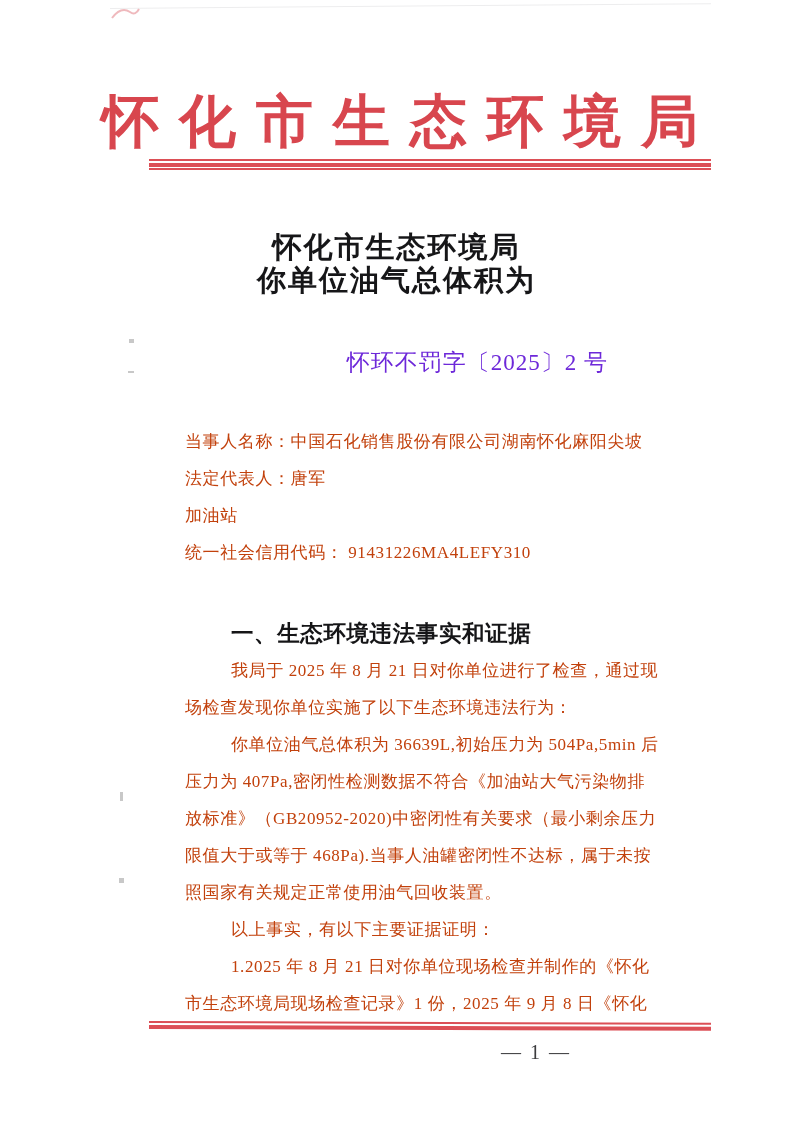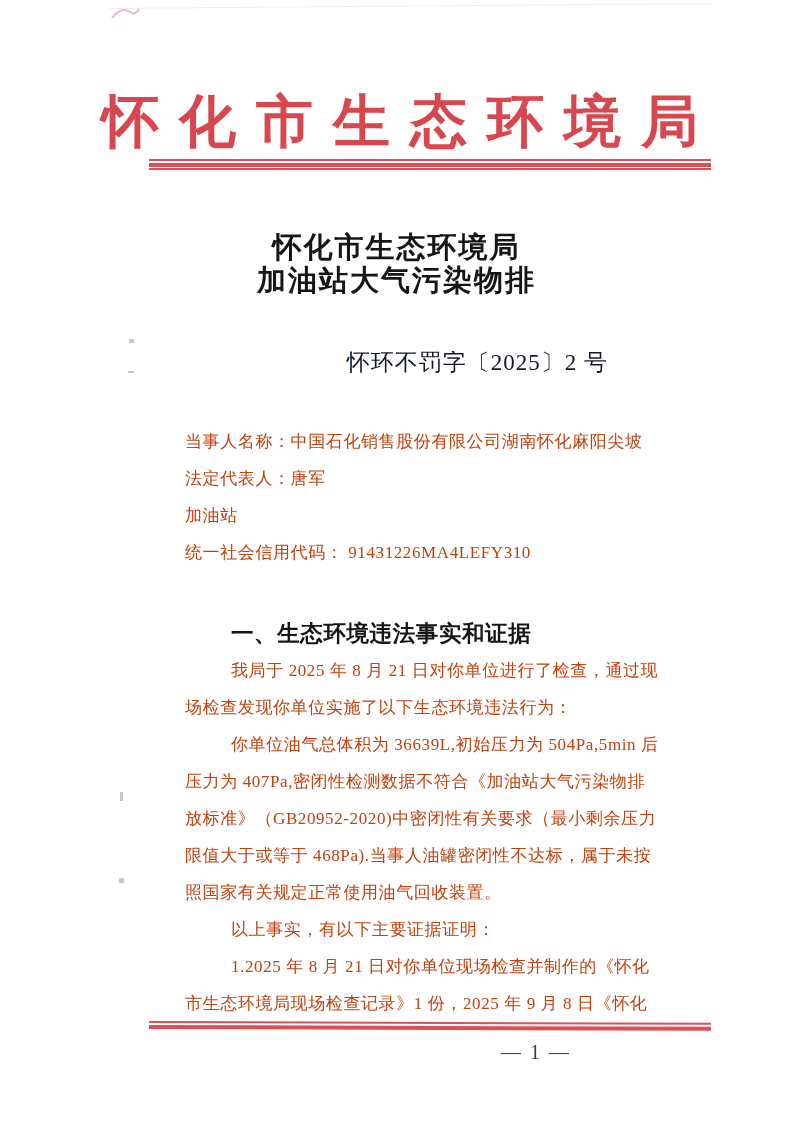--- a/index.html
+++ b/index.html
@@ -50,21 +50,21 @@
   .doc-title{
     position:absolute;top:231px;left:0;width:100%;
     text-align:center;font-weight:bold;
     font-size:29px;line-height:33px;letter-spacing:2px;
     color:#161618;
   }
   
   .doc-number{
     position:absolute;top:347px;right:103px;
     font-size:23px;letter-spacing:1px;
-    color:#0f172a;
+    color:#6d28d9;
     white-space:nowrap;
   }
 
   
   .body-text{
     position:absolute;top:423px;left:103px;width:592px;
   }
   .body-text .line{
     height:37px;line-height:37px;
     font-size:17px;letter-spacing:0.6px;
@@ -103,21 +103,21 @@
   <div class="rule rule-top">
     <div class="bar b1"></div>
       <div class="gap g1"></div>
     <div class="bar b2"></div>
       <div class="gap g2"></div>
     <div class="bar b3"></div>
   </div>
 
   <div class="doc-title">
     <div>怀化市生态环境局</div>
-    <div>加油站大气污染物排</div>
+    <div>你单位油气总体积为</div>
   </div>
 
   <div class="doc-number">怀环不罚字〔2025〕2 号</div>
 
   <div class="body-text">
       <div class="line">当事人名称：中国石化销售股份有限公司湖南怀化麻阳尖坡</div>
       <div class="line">法定代表人：唐军</div>
       <div class="line">加油站</div>
       <div class="line">统一社会信用代码： 91431226MA4LEFY310</div>
       <div class="line indent heading">一、生态环境违法事实和证据</div>

